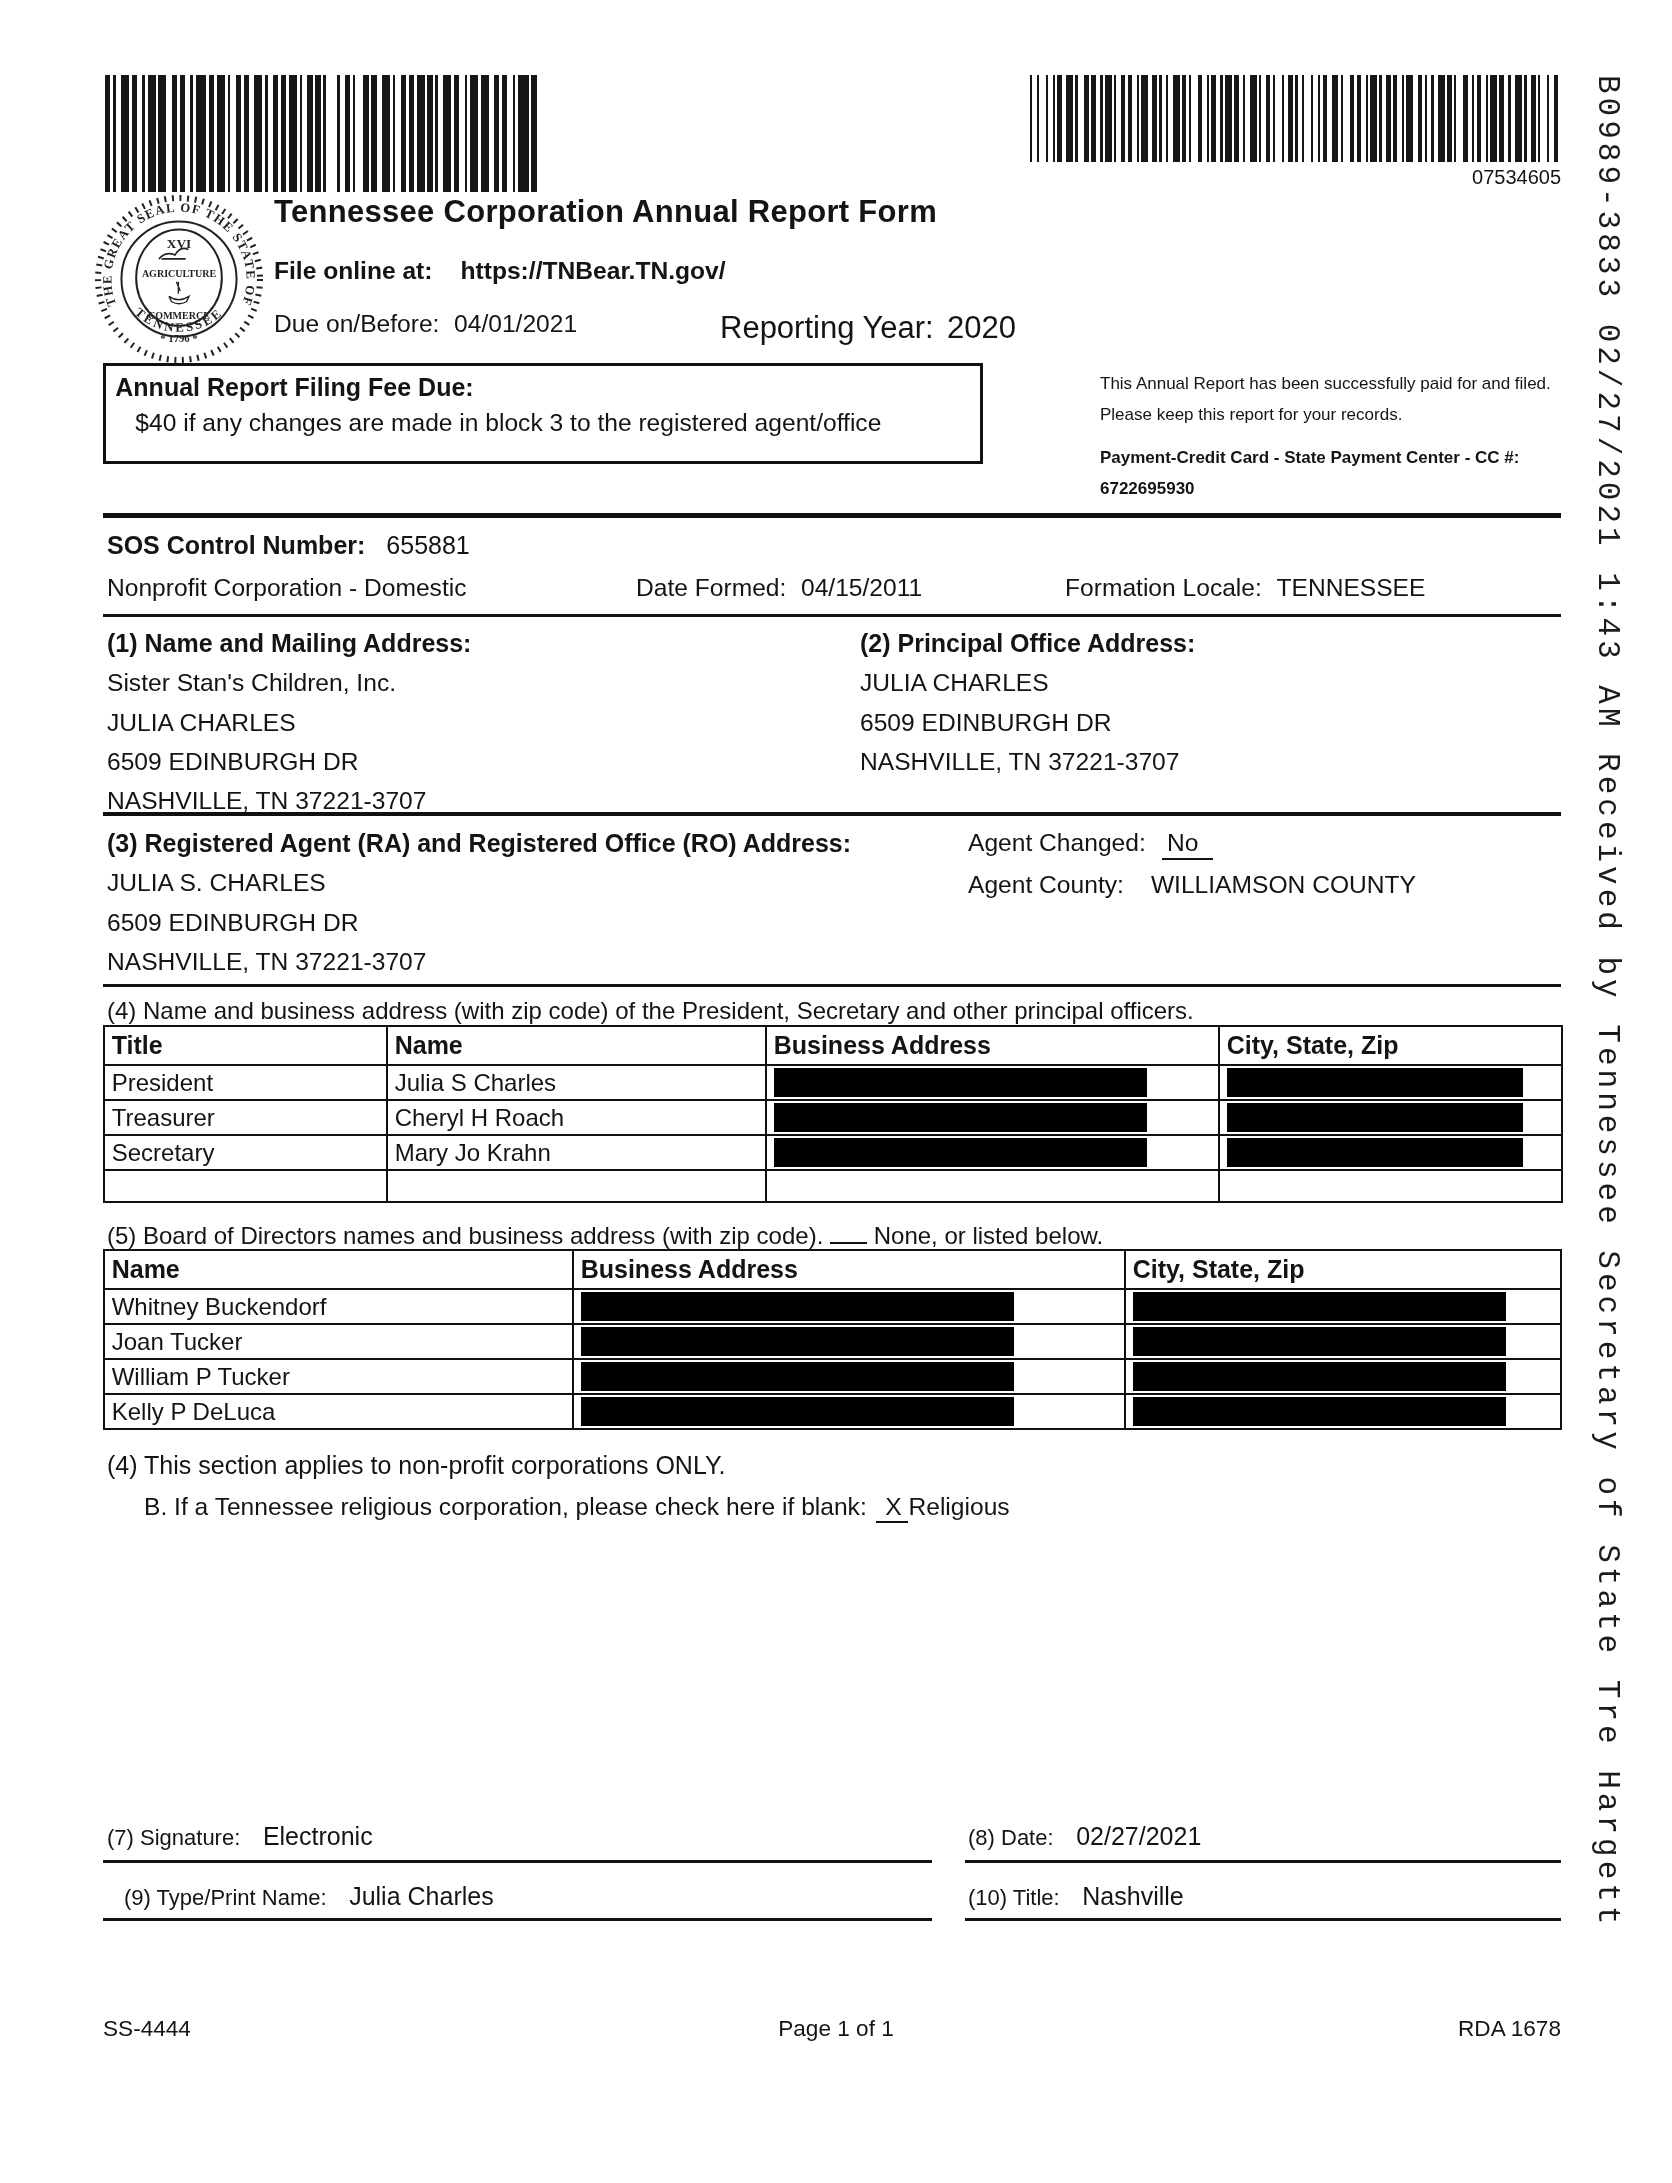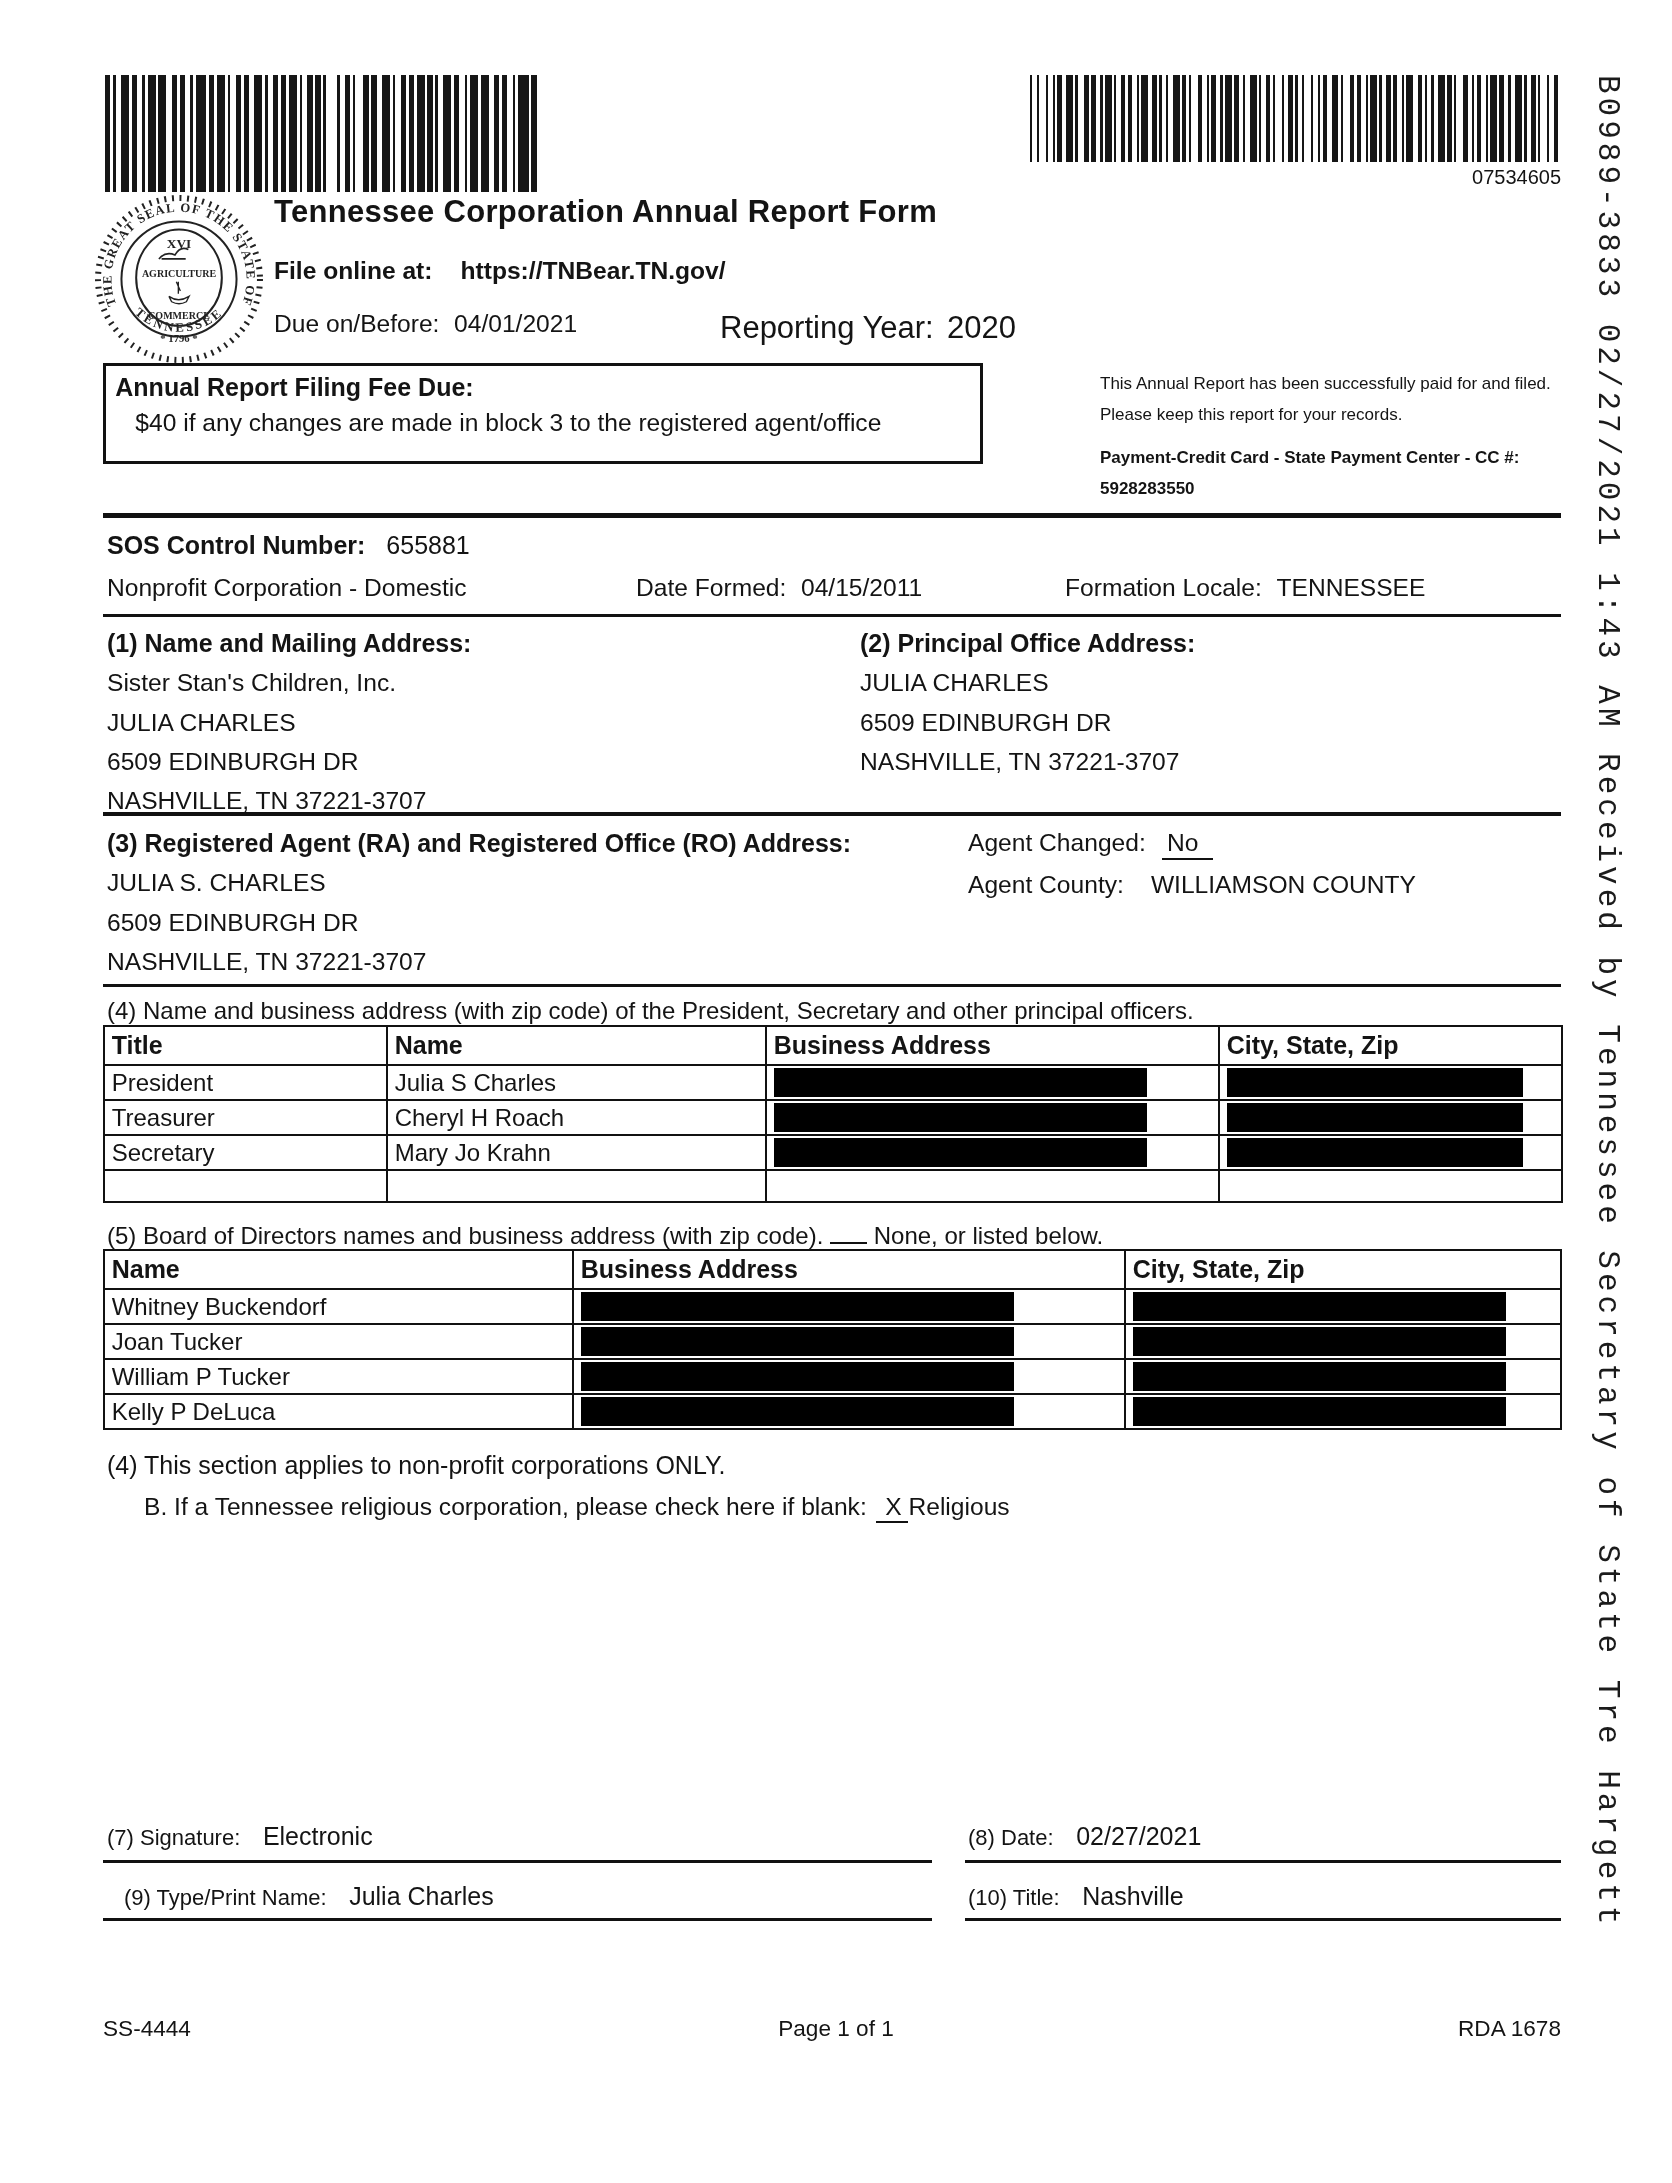--- a/index.html
+++ b/index.html
@@ -152,21 +152,21 @@
     <span>Reporting Year:</span><span class="val">2020</span>
   </div>
 
   <div class="abs fee-box">
     <div class="fb-title">Annual Report Filing Fee Due:</div>
     <div class="fb-line">$40 if any changes are made in block 3 to the registered agent/office</div>
   </div>
 
   <div class="abs pay-note">
     <div>This Annual Report has been successfully paid for and filed. Please keep this report for your records.</div>
-    <div class="bold">Payment-Credit Card - State Payment Center - CC #: 5928283550</div>
+    <div class="bold">Payment-Credit Card - State Payment Center - CC #: 6722695930</div>
   </div>
 
   <div class="abs rule rule1"></div>
 
   <div class="abs sos1">
     <span class="lbl">SOS Control Number:</span><span class="val">655881</span>
   </div>
   <div class="abs sos2a">Nonprofit Corporation - Domestic</div>
   <div class="abs sos2b">
     <span>Date Formed:</span><span class="val">04/15/2011</span>

